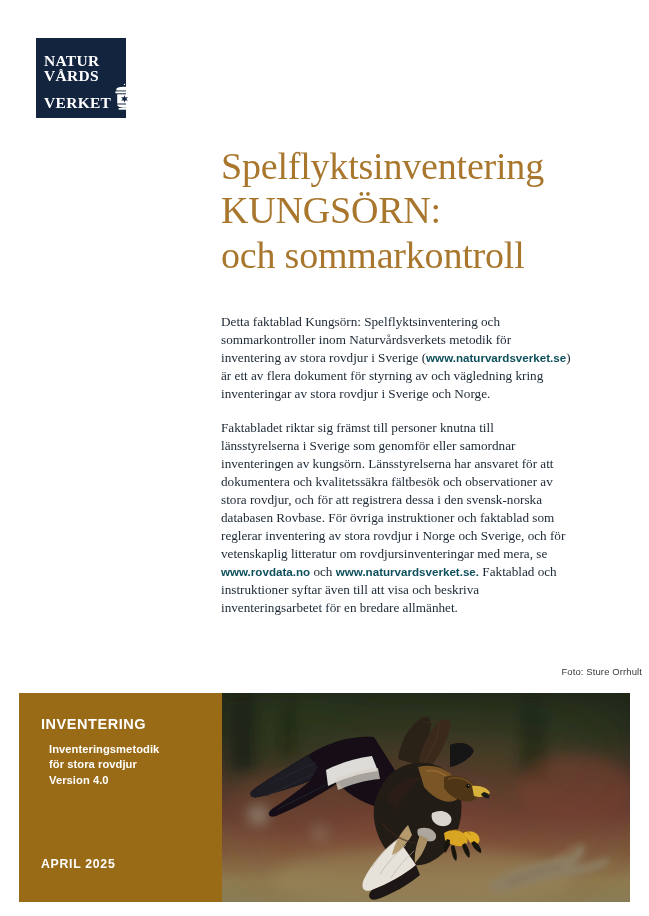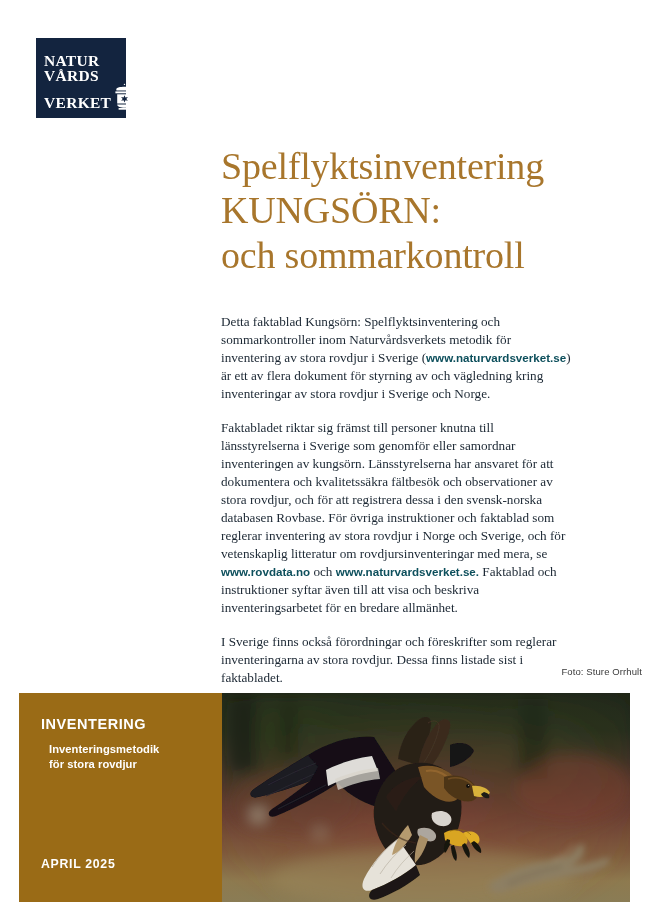--- a/index.html
+++ b/index.html
@@ -193,34 +193,34 @@
   <span class="tline">Spelflyktsinventering</span>
   <span class="tline">KUNGSÖRN:</span>
   <span class="tline">och sommarkontroll</span>
 </h1>
 
 <div id="body-col">
   <p><span>Detta faktablad Kungsörn: Spelflyktsinventering och sommarkontroller inom Naturvårdsverkets metodik för inventering av stora rovdjur i Sverige (</span><span class="weblink">www.naturvardsverket.se</span><span>) är ett av flera dokument för styrning av och vägledning kring inventeringar av stora rovdjur i Sverige och Norge.</span></p>
 
   <p><span>Faktabladet riktar sig främst till personer knutna till länsstyrelserna i Sverige som genomför eller samordnar inventeringen av kungsörn. Länsstyrelserna har ansvaret för att dokumentera och kvalitetssäkra fältbesök och observationer av stora rovdjur, och för att registrera dessa i den svensk-norska databasen Rovbase. För övriga instruktioner och faktablad som reglerar inventering av stora rovdjur i Norge och Sverige, och för vetenskaplig litteratur om rovdjursinventeringar med mera, se </span><span class="weblink">www.rovdata.no</span><span> och </span><span class="weblink">www.naturvardsverket.se.</span><span> Faktablad och instruktioner syftar även till att visa och beskriva inventeringsarbetet för en bredare allmänhet.</span></p>
 
-  <p>I Sverige finns också förordningar och föreskrifter som reglerar inventeringarna av stora rovdjur. Dessa finns listade sist i faktabladet.</p>
 </div>
 
 <div id="photo-credit">Foto: Sture Orrhult</div>
 
 <div id="bottom-band">
 
   <div id="gold-panel">
     <div id="band-title">
       <span class="bt-line">INVENTERING</span>
     </div>
     <div id="band-sub">
       <span class="bs-line">Inventeringsmetodik</span>
       <span class="bs-line">för stora rovdjur</span>
+      <span class="bs-line">Version 4.0</span>
     </div>
     <div id="band-date">APRIL 2025</div>
   </div>
 
   <div id="photo">
     <svg viewBox="0 0 408 209" preserveAspectRatio="xMidYMid slice" aria-hidden="true">
       <defs>
         <linearGradient id="bgv" x1="0" y1="0" x2="0" y2="1">
           <stop offset="0" stop-color="#1d2417"></stop>
           <stop offset="0.18" stop-color="#23291a"></stop>

